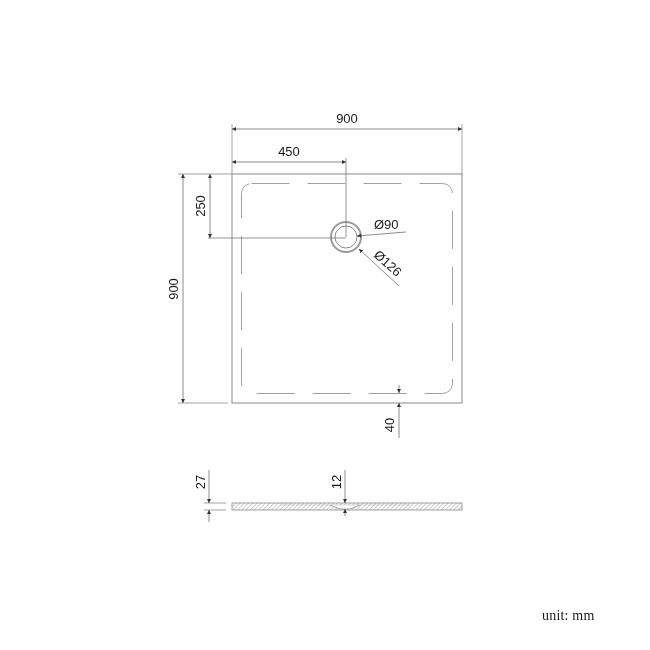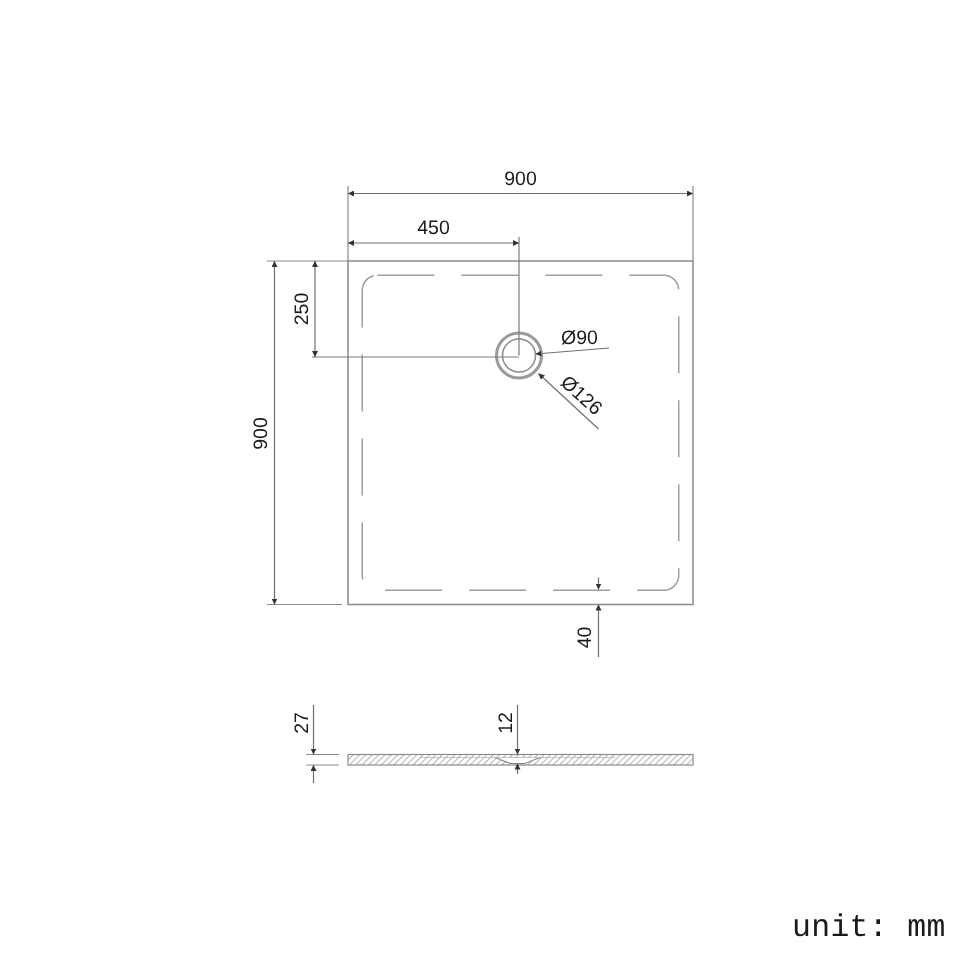--- a/index.html
+++ b/index.html
@@ -1,19 +1,19 @@
 <!DOCTYPE html>
 <html><head>
   <meta charset="utf-8">
   <style>
     html, body { margin: 0; padding: 0; background: #ffffff; }
     body { width: 650px; height: 650px; position: relative; overflow: hidden; font-family: "Liberation Sans", sans-serif; }
     svg { position: absolute; left: 0; top: 0; }
     .dim-text { font-family: "Liberation Sans", sans-serif; font-size: 13px; fill: #1a1a1a; }
-    .unit-label { position: absolute; left: 528px; top: 608px; font-family: Liberation Mono, monospace; font-size: 21px; color: #1a1a1a; letter-spacing: 0.2px; }
+    .unit-label { position: absolute; left: 542px; top: 608px; font-family: Liberation Serif, serif; font-size: 14px; color: #1a1a1a; letter-spacing: 0.2px; }
   </style>
 </head>
 <body>
 
 <svg width="650" height="650" viewBox="0 0 650 650">
   <defs>
     <marker id="arr" viewBox="0 0 6 6" refX="6" refY="3" markerWidth="5" markerHeight="5" orient="auto-start-reverse">
       <path d="M0,0 L6,3 L0,6 z" fill="#333"></path>
     </marker>
     <pattern id="hatch" patternUnits="userSpaceOnUse" width="3" height="3" patternTransform="rotate(45)">

